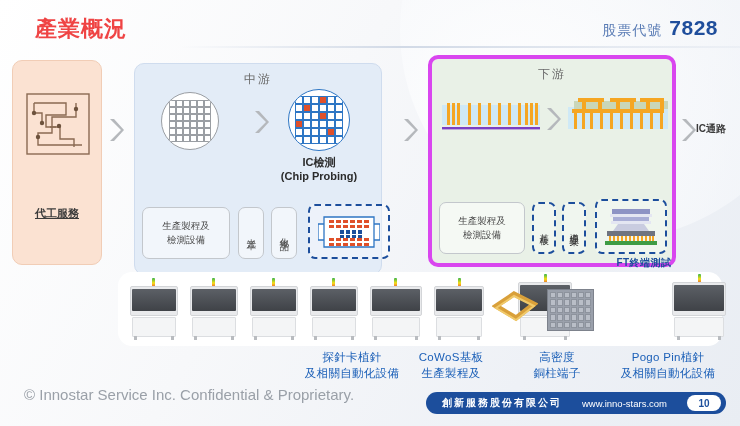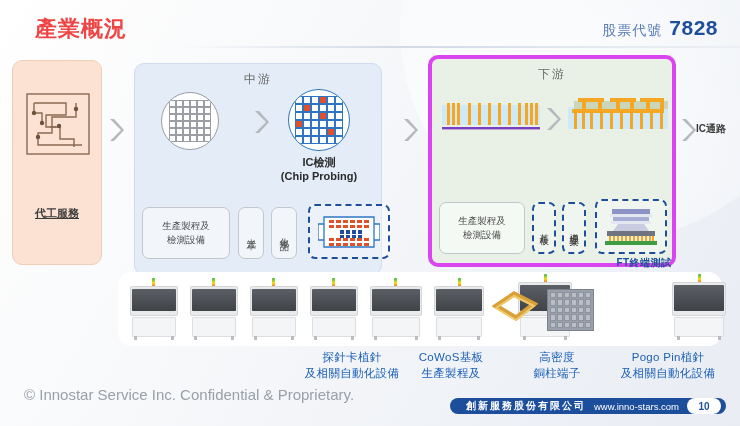--- a/index.html
+++ b/index.html
@@ -110,23 +110,23 @@
   .array .pad { background: #b9bec7; border: 1px solid #8d939d; }
 
   .cap {
     position: absolute; text-align: center; font-size: 11.5px; font-weight: normal;
     color: #1c60b8; line-height: 1.35; letter-spacing: 0.3px;
   }
 
   
   .footer-note { position: absolute; left: 24px; bottom: 23px; font-size: 15px; color: #9aa0a8; }
   .footer-bar {
-    position: absolute; right: 14px; bottom: 12px; height: 16px;
+    position: absolute; right: 14px; bottom: 12px; height: 22px;
     background: #1c4e9c; border-radius: 11px; display: flex; align-items: center;
-    padding: 0 5px 0 16px; gap: 8px;
+    padding: 0 5px 0 16px; gap: 20px;
   }
   .footer-company { font-size: 10px; color: #ffffff; letter-spacing: 2px; font-weight: bold; }
   .footer-url { font-size: 9.5px; color: #ffffff; }
   .footer-page {
     min-width: 34px; height: 16px; border-radius: 8px; background: #ffffff;
     color: #1c4e9c; font-size: 10px; font-weight: bold;
     display: flex; align-items: center; justify-content: center;
   }
 </style>
 </head>

